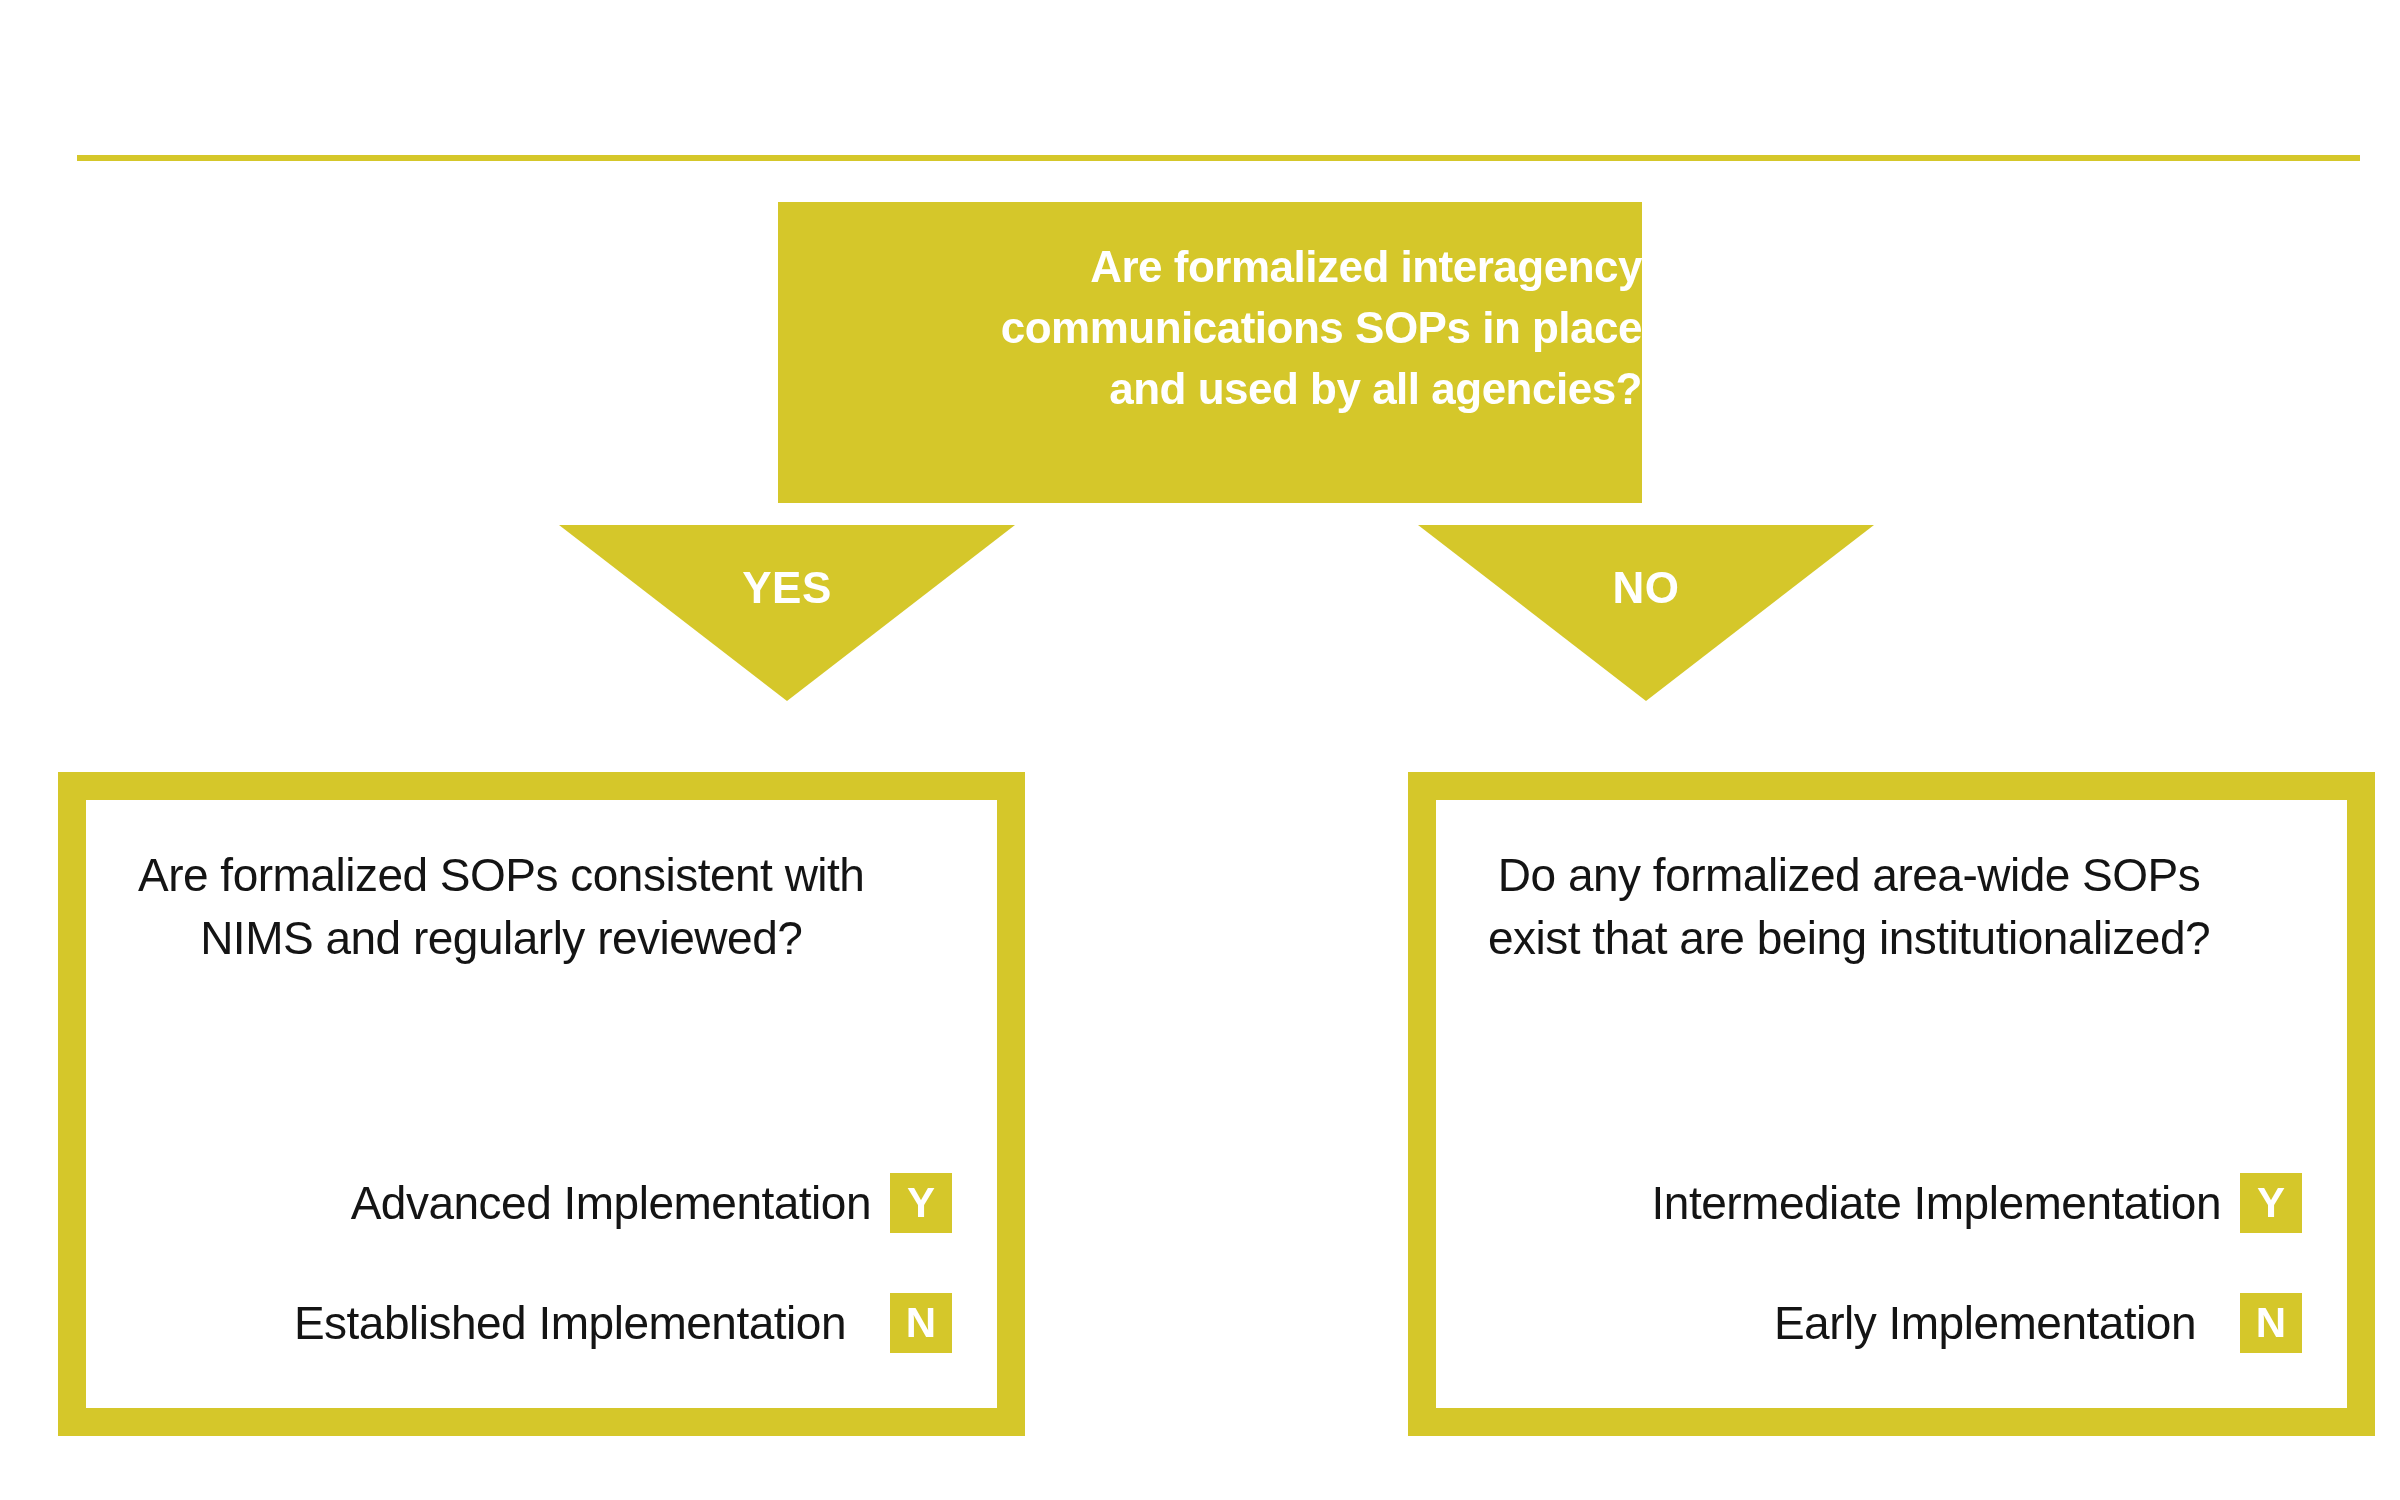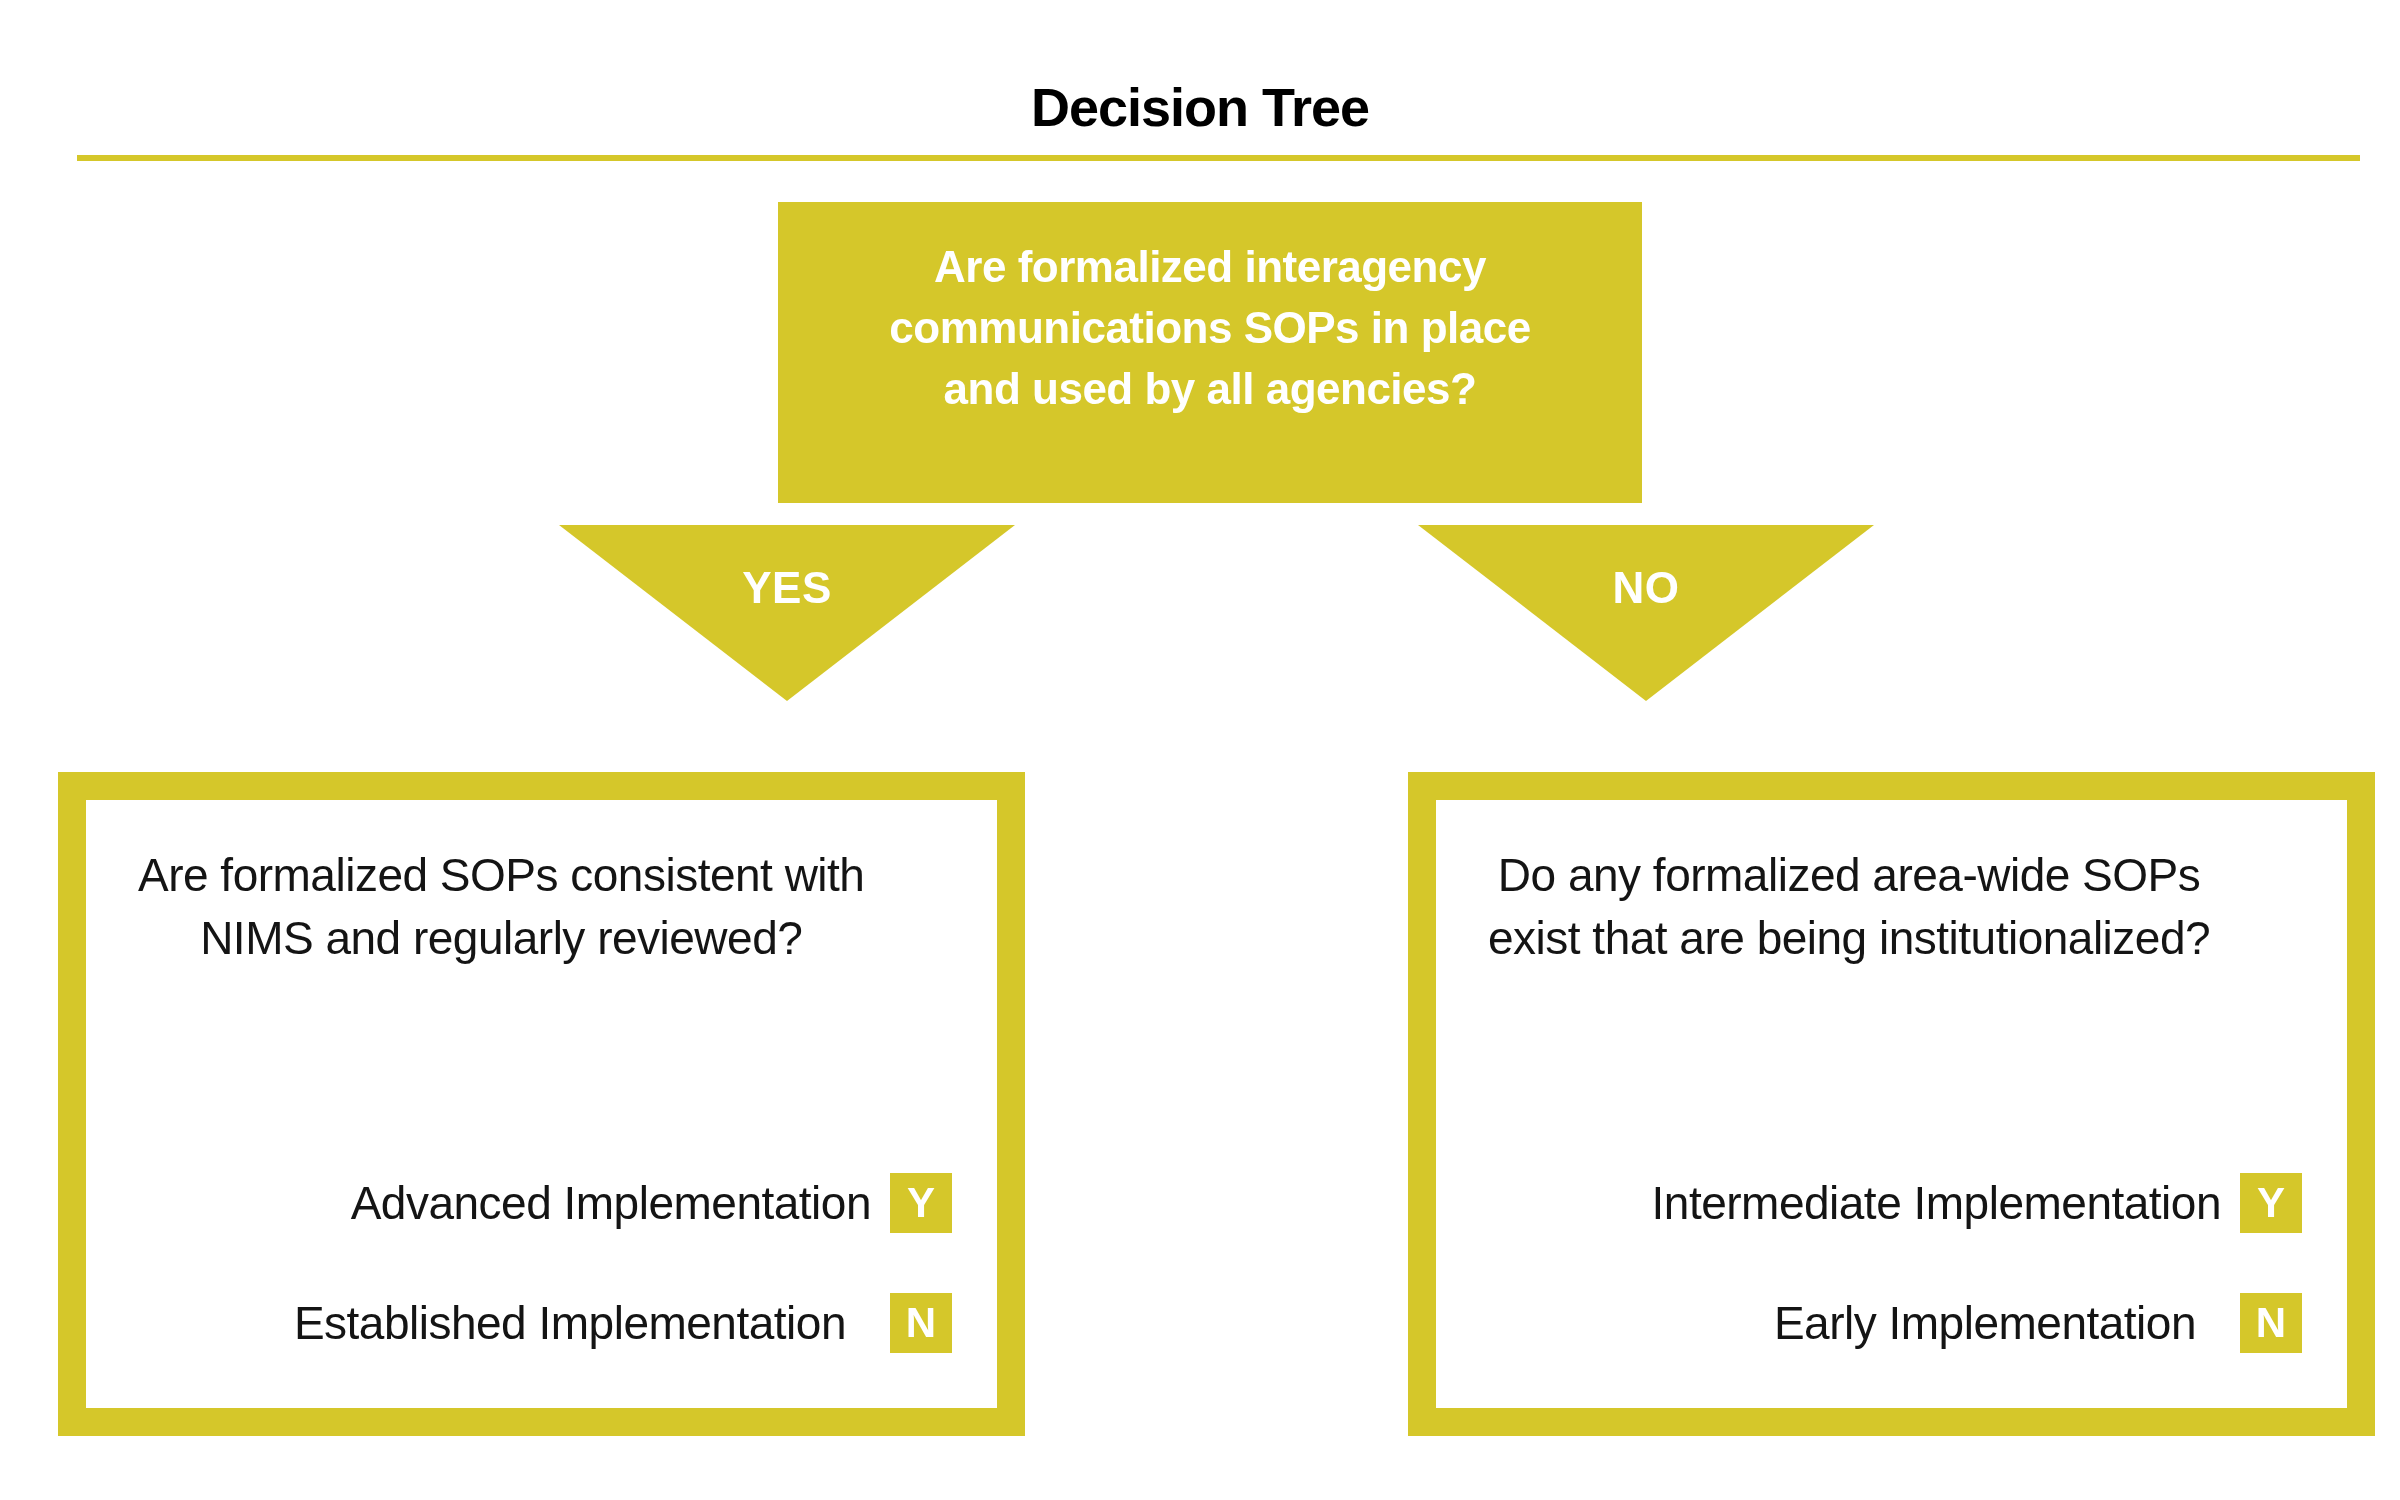--- a/index.html
+++ b/index.html
@@ -13,21 +13,21 @@
     text-align:center; font-size:54px; font-weight:800;
     letter-spacing:-1px; color:#000;
   }
   .title-rule {
     position:absolute; left:77px; top:155px; width:2283px; height:6px;
     background:var(--accent);
   }
 
   .root-box {
     position:absolute; left:778px; top:202px; width:864px; height:301px;
-    background:var(--accent); text-align:center; padding-top:34px;
+    background:var(--accent); text-align:right; padding-top:34px;
   }
   .root-box .q {
     display:inline-block; color:#fff; font-weight:bold; font-size:44px;
     line-height:61px; letter-spacing:-0.5px; white-space:pre-line;
   }
 
   .tri-wrap { position:absolute; top:525px; width:456px; height:176px; }
   .tri-wrap.yes { left:559px; }
   .tri-wrap.no  { left:1418px; }
   .tri {
@@ -62,21 +62,20 @@
     width:62px; height:60px; background:var(--accent); color:#fff;
     font-weight:bold; font-size:42px; display:flex; align-items:center;
     justify-content:center; line-height:1;
   }
 </style>
 </head>
 <body>
 
 <div class="page">
 
-  <h1 class="page-title">Decision Tree</h1>
   <div class="title-rule"></div>
 
   <div class="root-box">
     <span class="q">Are formalized interagency
 communications SOPs in place
 and used by all agencies?</span>
   </div>
 
   <div class="tri-wrap no">
     <div class="tri"></div>

